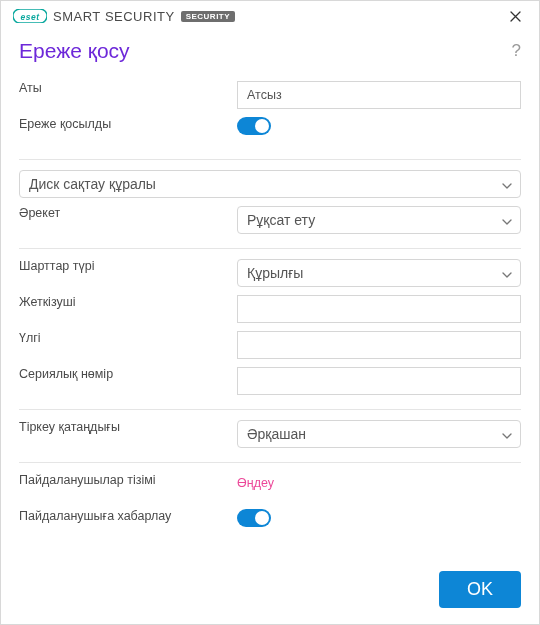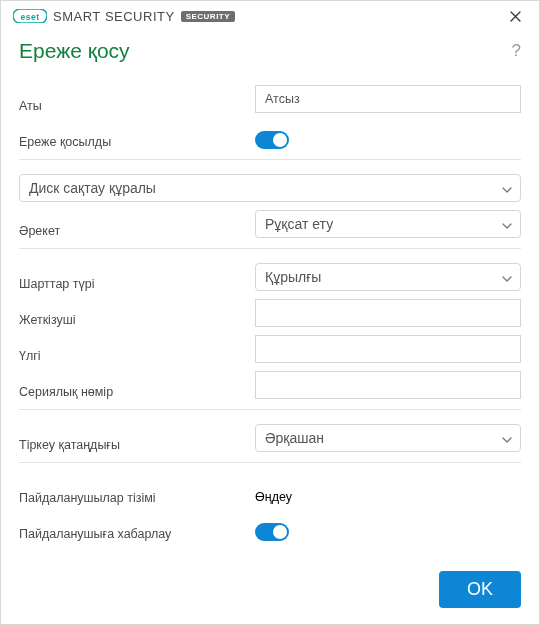--- a/index.html
+++ b/index.html
@@ -29,20 +29,21 @@
   .brand {
     display: flex;
     align-items: center;
     gap: 6px;
   }
   .brand-logo {
     width: 34px;
     height: 14px;
     display: flex;
     align-items: flex-start;
+    font-style: italic;
   }
   .brand-logo svg { display:block; }
   .brand-text {
     font-size: 13px;
     letter-spacing: 0.5px;
     color: #4a4a4a;
     font-weight: 400;
   }
   .brand-text .light { font-weight: 300; }
   .brand-badge {
@@ -71,33 +72,32 @@
   }
   .header-row {
     display: flex;
     align-items: center;
     justify-content: space-between;
     margin-bottom: 18px;
   }
   .page-title {
     font-size: 21px;
     font-weight: 400;
-    color: #15803d;
+    color: #6d28d9;
   }
   .help-icon {
     font-size: 17px;
     color: #9a9a9a;
     cursor: pointer;
   }
   .form-row {
     display: flex;
-    align-items: flex-end;
+    align-items: flex-start;
     min-height: 32px;
     margin-bottom: 4px;
-    gap: 18px;
   }
   .form-label {
     width: 218px;
     flex-shrink: 0;
     font-size: 12.5px;
     color: #4a4a4a;
   }
   .form-control {
     flex: 1;
   }
@@ -151,21 +151,21 @@
     background: #fff;
     top: 2px;
     right: 2px;
   }
   .divider {
     border: none;
     border-top: 1px solid #e5e5e5;
     margin: 10px 0;
   }
   .link {
-    color: #000000;
+    color: #ec4899;
     font-size: 12.5px;
     cursor: pointer;
   }
   .footer {
     padding: 12px 18px 16px;
     display: flex;
     justify-content: flex-end;
   }
   .ok-btn {
     background: #0d86d6;

